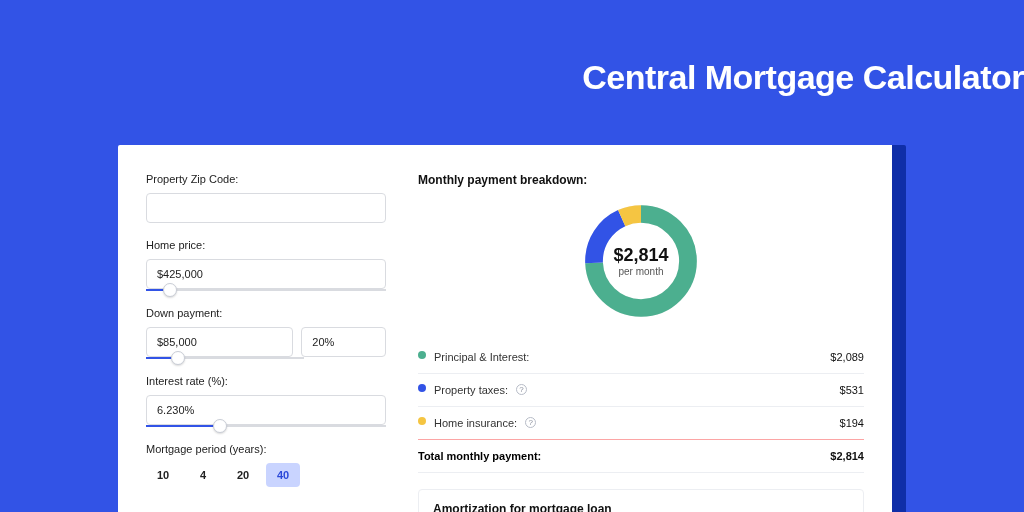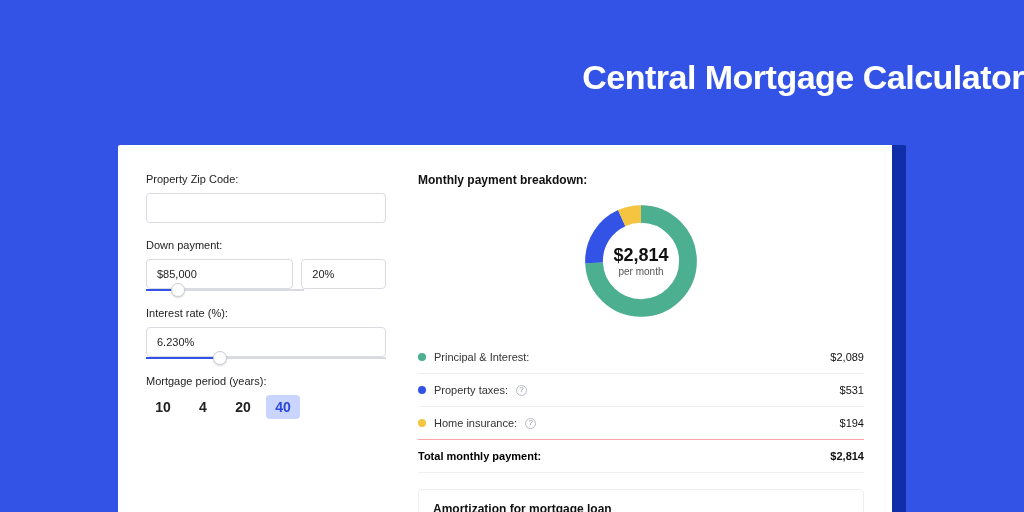--- a/index.html
+++ b/index.html
@@ -64,21 +64,21 @@
   }
   .dp-row { display: flex; gap: 8px; }
   .dp-row .text-input:first-child { flex: 2; }
   .dp-row .text-input:last-child { flex: 1; }
 
   .period-row { display: flex; gap: 6px; margin-top: 2px; }
   .period-btn {
     width: 34px; height: 24px;
     border: none;
     background: transparent;
-    font-size: 14px;
+    font-size: 11px;
     font-weight: 700;
     color: #222;
     border-radius: 4px;
     cursor: pointer;
   }
   .period-btn.active {
     background: #c9d4ff;
     color: #2b49d9;
   }
 
@@ -117,21 +117,21 @@
 
   .legend-row {
     display: flex;
     align-items: center;
     justify-content: space-between;
     padding: 10px 0;
     border-bottom: 1px solid #eceef2;
     font-size: 11px;
   }
   .legend-row:last-of-type { border-bottom: none; }
-  .legend-left { display: flex; align-items: center; gap: 8px; color: #333; }
+  .legend-left { display: flex; align-items: flex-start; gap: 8px; color: #333; }
   .dot { width: 8px; height: 8px; border-radius: 50%; display: inline-block; }
   .info-icon {
     width: 11px; height: 11px; border: 1px solid #b7bcc7; border-radius: 50%;
     display: inline-flex; align-items: center; justify-content: center;
     font-size: 8px; color: #8a8f9c; line-height: 1;
   }
   .legend-val { color: #111; }
   .total-row { font-weight: 700; border-top: 1px solid #fca5a5; padding-top: 10px; margin-bottom: 16px; }
 
   .amort-box { border: 1px solid #eceef2; border-radius: 4px; padding: 12px 14px; }
@@ -143,20 +143,28 @@
 <h1 class="page-title">Central Mortgage Calculator</h1>
 
 <div class="card">
   <div class="left-col">
 
     <div class="field-group">
       <label class="field-label">Property Zip Code:</label>
       <input class="text-input" value="" style="">
     </div>
 
+    <div class="field-group">
+      <label class="field-label">Home price:</label>
+      <input class="text-input" value="$425,000" style="">
+      <div class="slider-track">
+        <div class="slider-fill" style="width: 10%;"></div>
+        <div class="slider-thumb" style="left: 10%;"></div>
+      </div>
+    </div>
 
     <div class="field-group">
       <label class="field-label">Down payment:</label>
       <div class="dp-row">
         <input class="text-input" value="$85,000" style="">
         <input class="text-input" value="20%" style="">
       </div>
       <div class="slider-track" style="width:66%;">
         <div class="slider-fill" style="width: 20%;"></div>
         <div class="slider-thumb" style="left: 20%;"></div>

